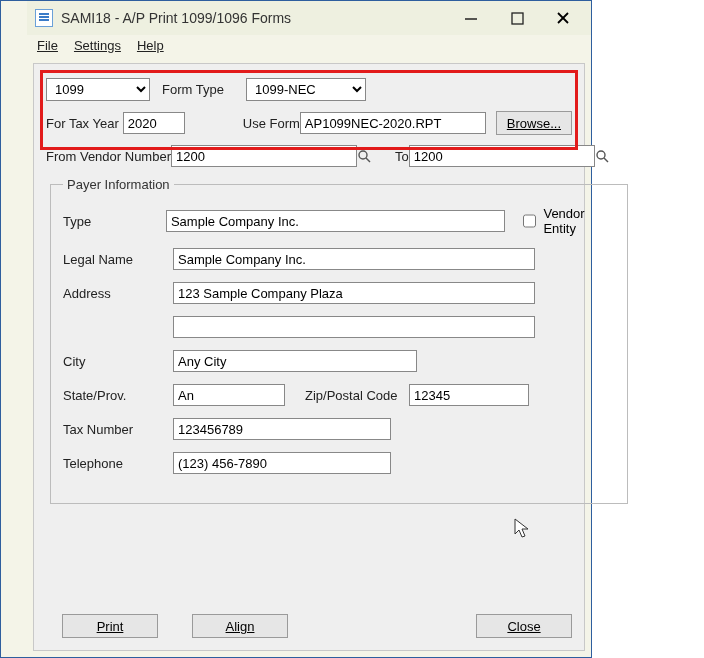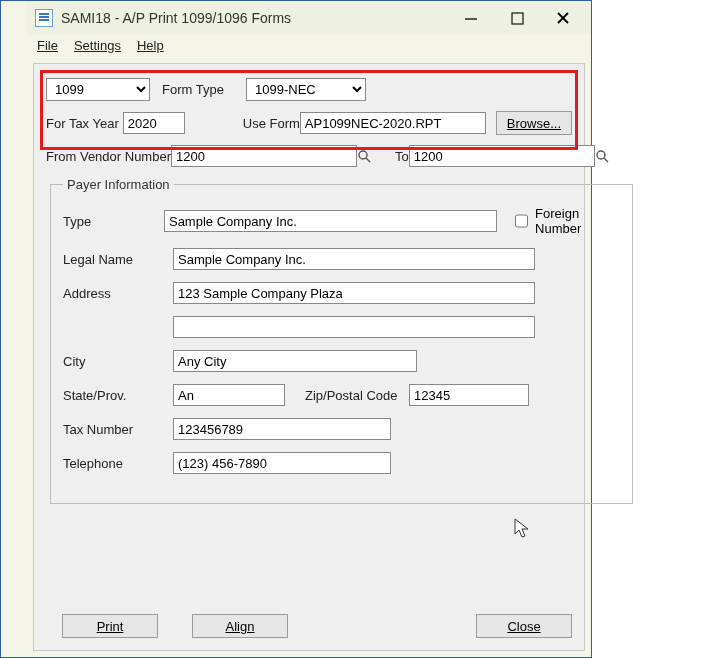--- a/index.html
+++ b/index.html
@@ -253,21 +253,21 @@
       </div>
 
       <fieldset class="payer">
         <legend>Payer Information</legend>
 
         <div class="prow">
           <span class="plbl">Type</span>
           <input type="text" style="width: 362px;" value="Sample Company Inc.">
           <label class="chk">
             <input type="checkbox" style="">
-            <span>Foreign Number</span>
+            <span>Vendor Entity</span>
           </label>
         </div>
 
         <div class="prow">
           <span class="plbl">Legal Name</span>
           <input type="text" style="width: 362px;" value="Sample Company Inc.">
         </div>
 
         <div class="prow">
           <span class="plbl">Address</span>

